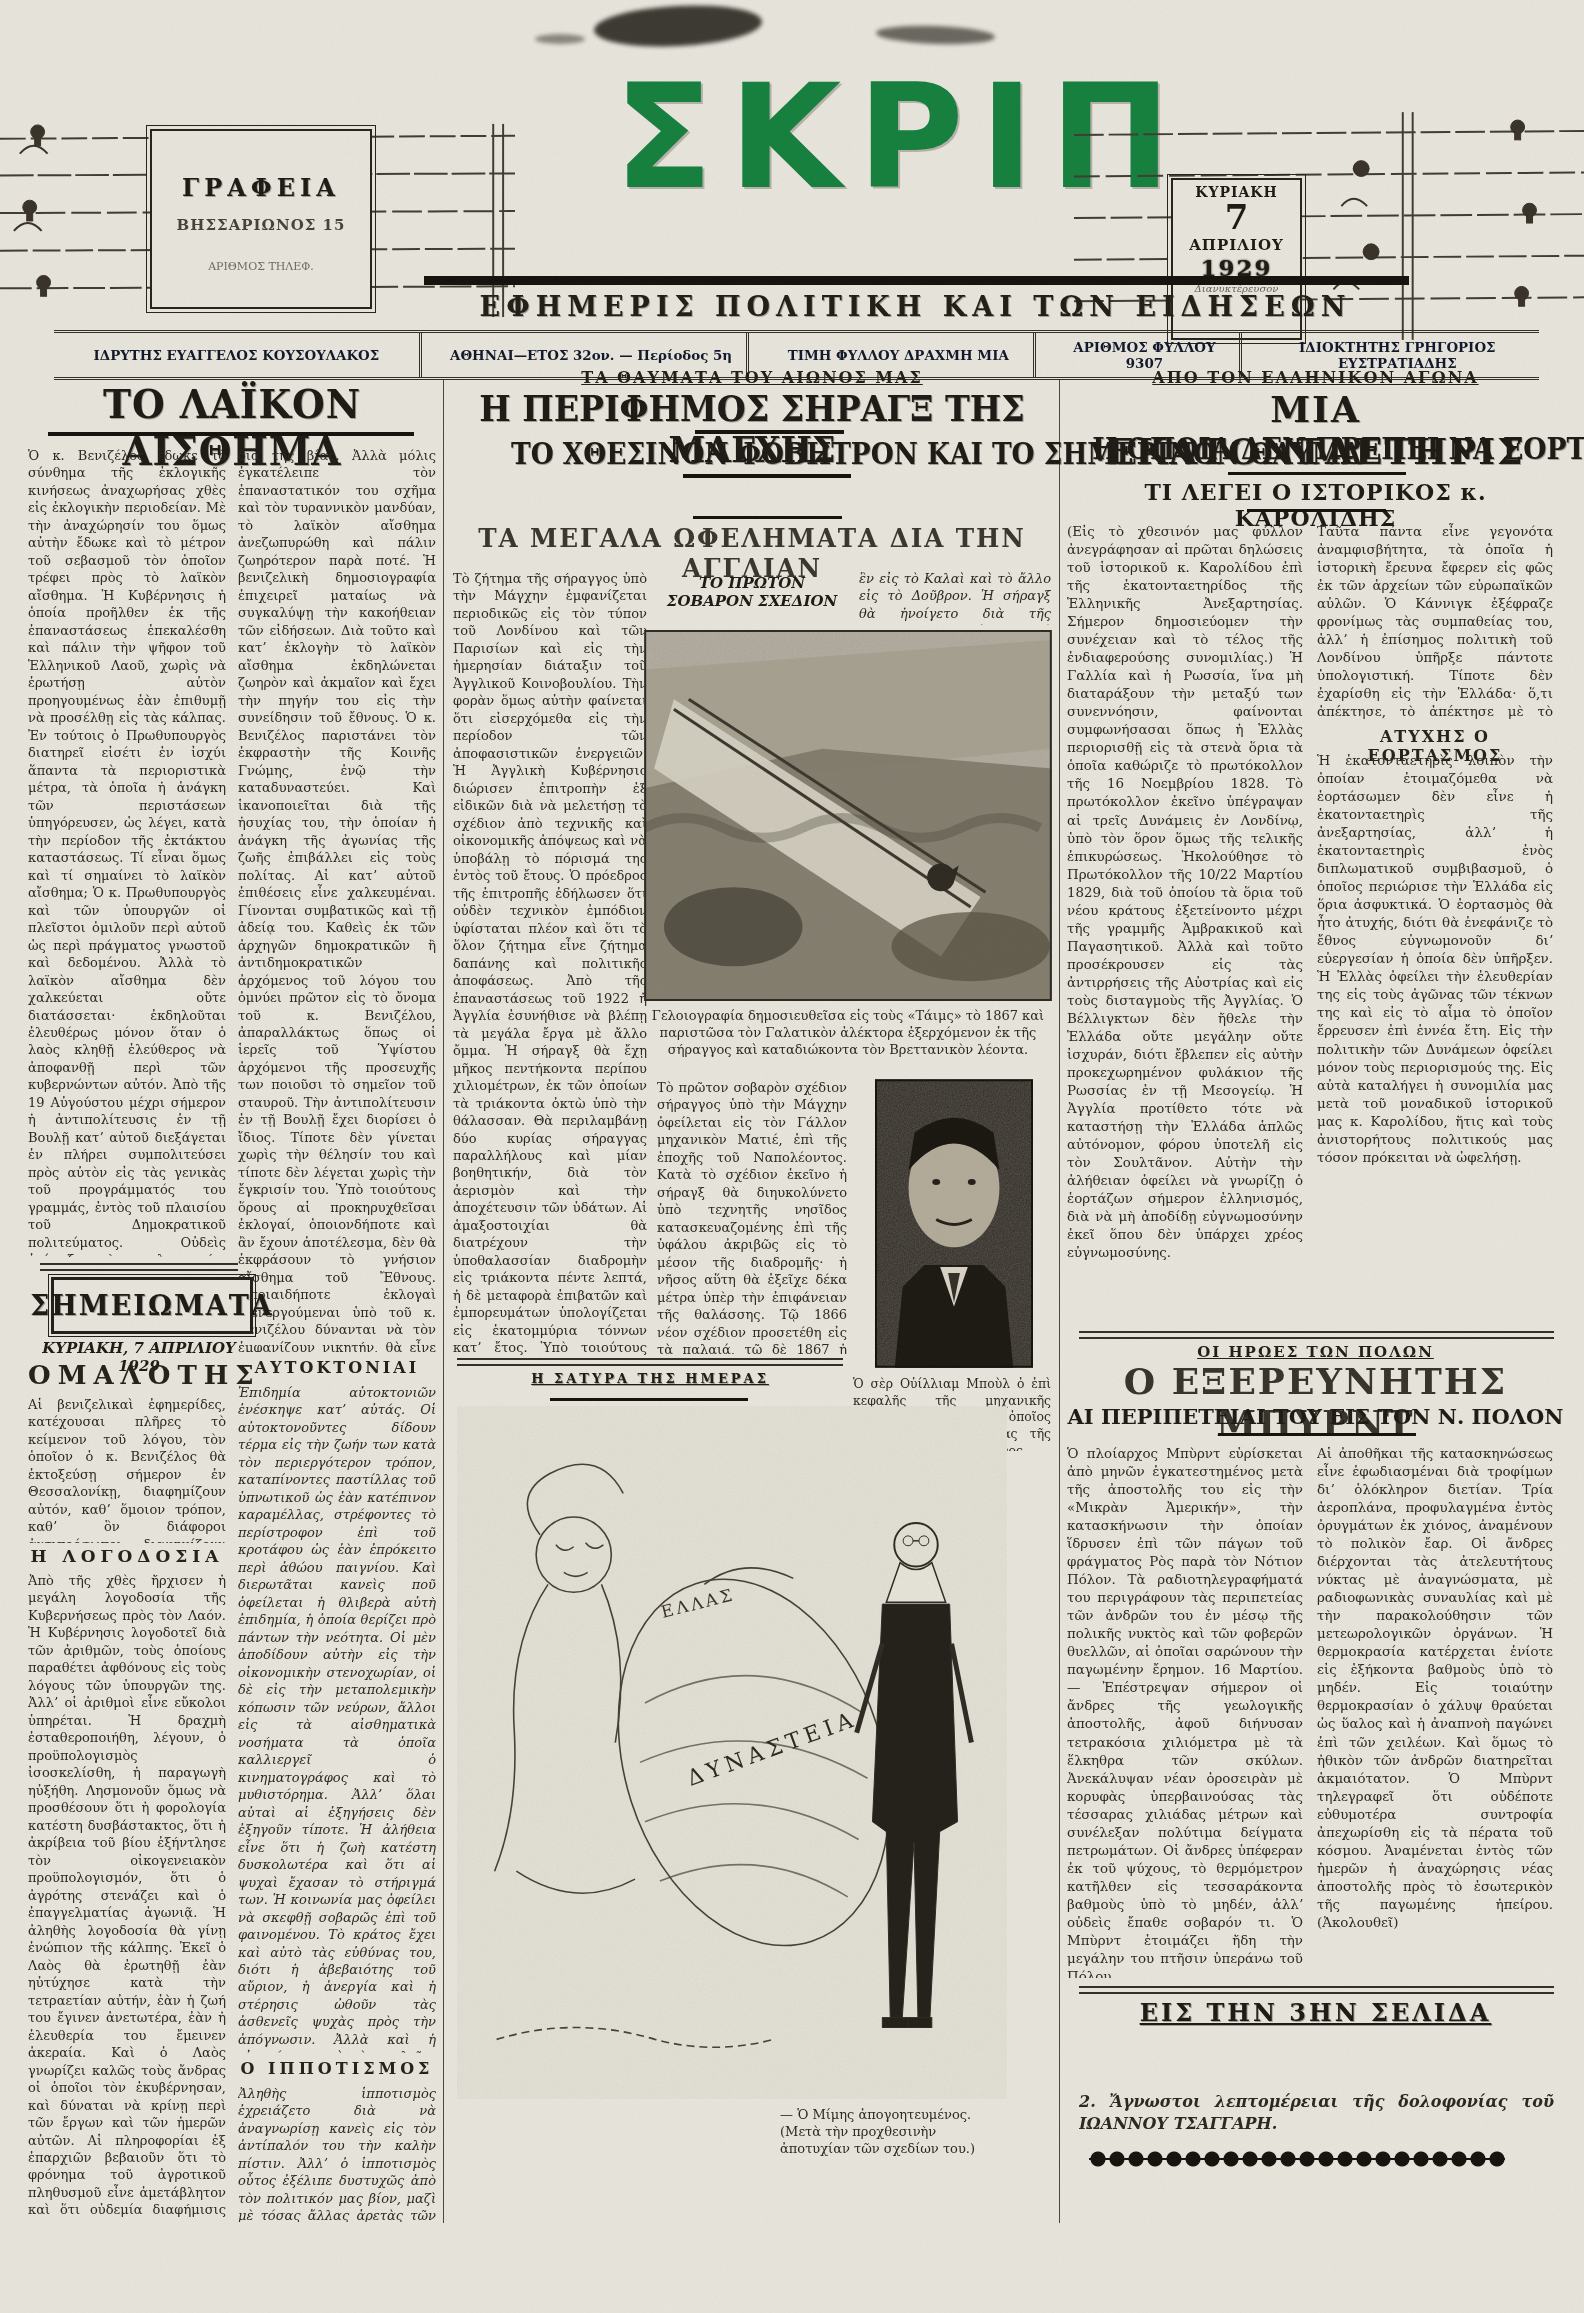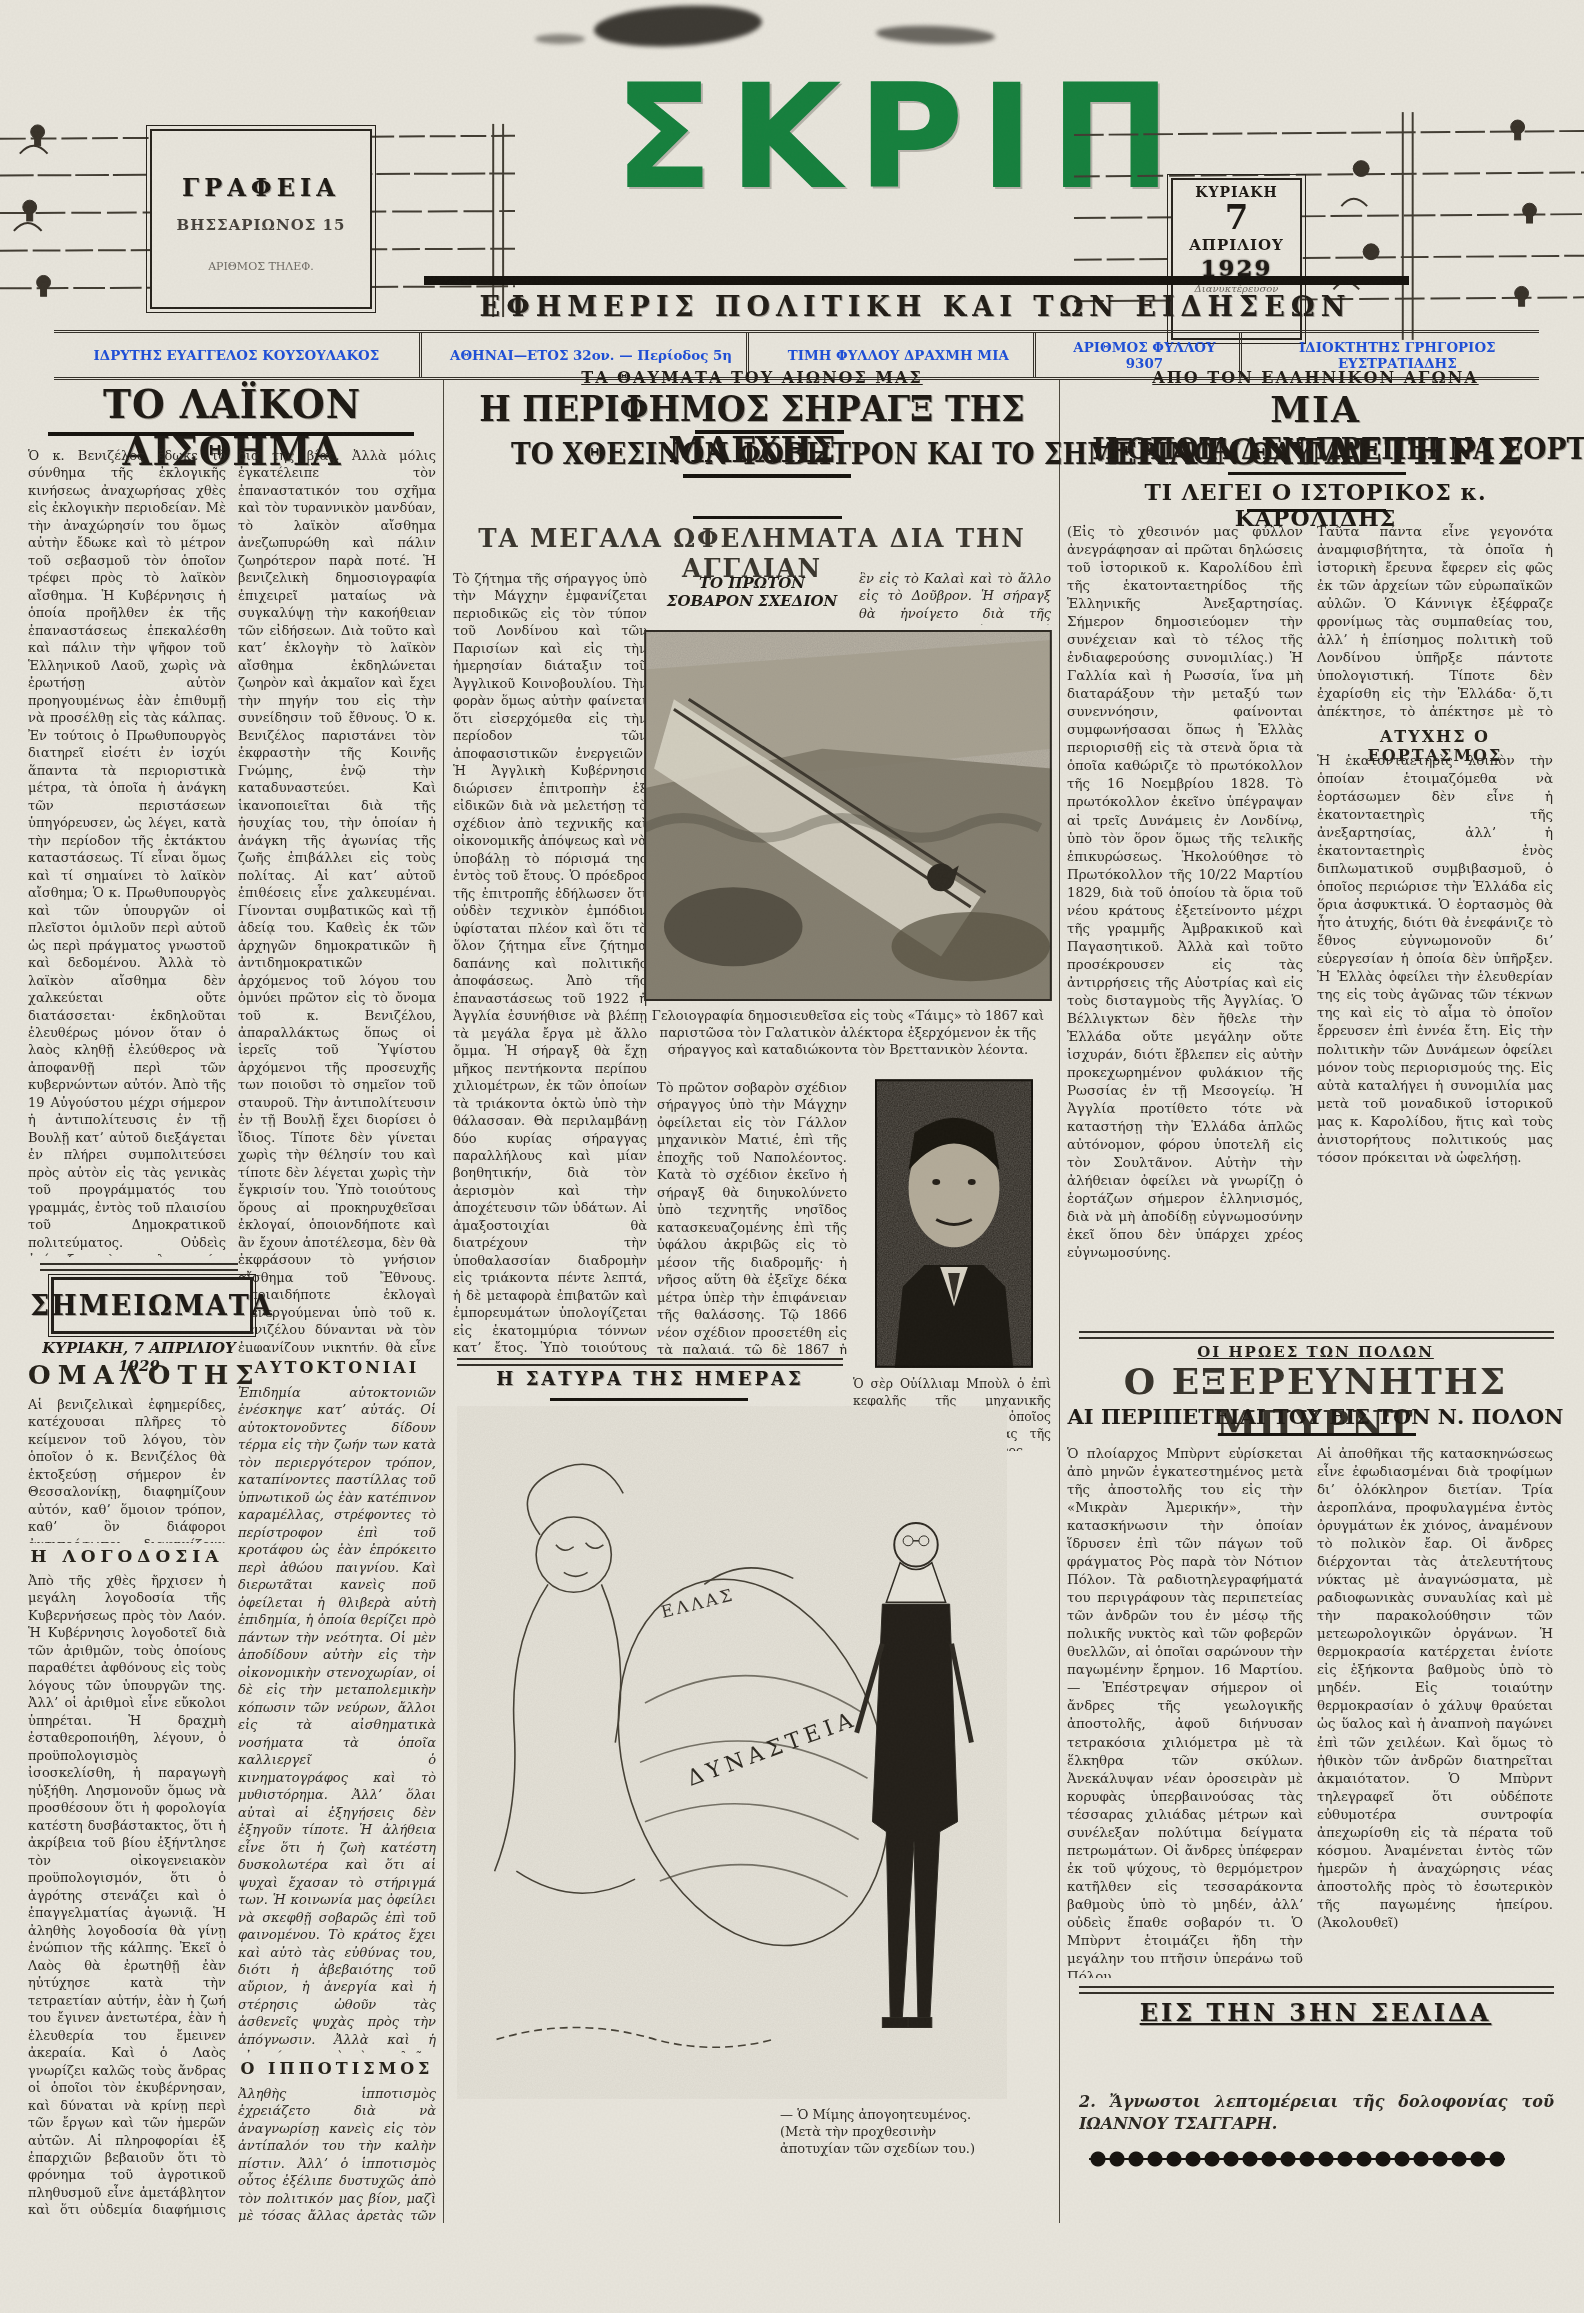--- a/index.html
+++ b/index.html
@@ -16,21 +16,21 @@
   .rough{text-shadow:1px 1px 0 rgba(40,35,28,.35);}
   .soft{filter:blur(0.3px);}
   h1,h2,h3,.hd{margin:0;font-weight:bold;color:#1d1914;}
   .center{text-align:center;}
   .masthead-title{font-family:"DejaVu Sans",sans-serif;font-weight:900;font-size:145px;
       letter-spacing:16px;line-height:1.1;transform:scaleY(1.06);color:#15803d;
       text-shadow:2px 2px 0 rgba(30,26,20,.25);}
   .subtitle{font-size:27px;font-weight:bold;letter-spacing:6px;color:#211d17;}
   .infobar{display:flex;align-items:stretch;border-top:3px double #332f28;border-bottom:3px double #332f28;}
   .infobar .cell{display:flex;align-items:center;justify-content:center;text-align:center;
-      font-size:13.4px;font-weight:bold;padding:4px 6px;color:#1d4ed8;}
+      font-size:13.4px;font-weight:bold;padding:4px 6px;color:#0f172a;}
   .infobar .cell + .cell{border-left:3px double #332f28;padding-left:20px;}
   .kick{font-size:16px;font-weight:bold;letter-spacing:2px;text-decoration:underline;color:#211d17;}
   .notebox{border:3px solid #221e19;outline:1px solid #221e19;outline-offset:2px;
       display:flex;align-items:center;justify-content:center;background:#e8e5dc;}
   .spacedhead{font-weight:bold;letter-spacing:5px;color:#252119;}
   .capt{font-size:13px;line-height:1.3;color:#2b2721;}
   .ornament{background-image:linear-gradient(#15120e,#15120e),radial-gradient(circle at 9px 9px,#15120e 7px,rgba(0,0,0,0) 8px);
       background-size:100% 2px,19px 18px;background-position:0 8px,0 0;background-repeat:no-repeat,repeat-x;}
   .officebox{border:2px solid #26221c;outline:1px solid #26221c;outline-offset:3px;background:#e8e5dc;text-align:center;}
   .datebox{border:2px solid #26221c;outline:1px solid #26221c;outline-offset:3px;background:#e8e5dc;text-align:center;}
@@ -203,21 +203,21 @@
     <polygon points="74,196 80,226 86,196" fill="#332e26"></polygon>
     <ellipse cx="62" cy="104" rx="4" ry="3" fill="#241f18"></ellipse>
     <ellipse cx="98" cy="104" rx="4" ry="3" fill="#241f18"></ellipse>
     <path d="M62 142 q 18 10 36 0" stroke="#241f18" stroke-width="3" fill="none"></path>
     <rect x="1" y="1" width="158" height="290" fill="none" stroke="#15120d" stroke-width="2"></rect>
   </svg>
   <div class="abs bt" style="left:853px;top:1376px;width:198px;height:75px;font-size:12.4px;">Ὁ σὲρ Οὐίλλιαμ Μποὺλ ὁ ἐπὶ κεφαλῆς τῆς μηχανικῆς ὑπηρεσίας, ὁ ὁποῖος κατηύθυνε τὰς μελέτας τῆς ὑπὸ τὴν Μάγχην σήραγγος.</div>
 
   <div class="abs dblrule" style="left:457px;top:1358px;width:386px;"></div>
   <div class="abs center" style="left:457px;top:1368px;width:386px;">
-    <span class="hd rough" style="font-size:18px;letter-spacing:3px;">Η ΣΑΤΥΡΑ ΤΗΣ ΗΜΕΡΑΣ</span>
+    <span class="hd rough" style="font-size:13px;letter-spacing:3px;text-decoration:underline;">Η ΣΑΤΥΡΑ ΤΗΣ ΗΜΕΡΑΣ</span>
   </div>
   <div class="abs bar" style="left:550px;top:1398px;width:198px;height:3px;"></div>
 
   <svg class="abs" style="left:457px;top:1406px;" width="550" height="693" viewBox="0 0 556 700">
     <rect width="556" height="700" fill="#e6e3d9"></rect>
     <rect width="556" height="700" filter="url(#grain)" opacity="0.12"></rect>
     <g stroke="#454035" stroke-width="1.6" fill="none">
       <circle cx="118" cy="150" r="38"></circle>
       <path d="M84 130 q -30 -40 10 -62 q 50 -26 74 20"></path>
       <path d="M92 180 q -40 60 -34 150 q 4 80 -20 140"></path>

